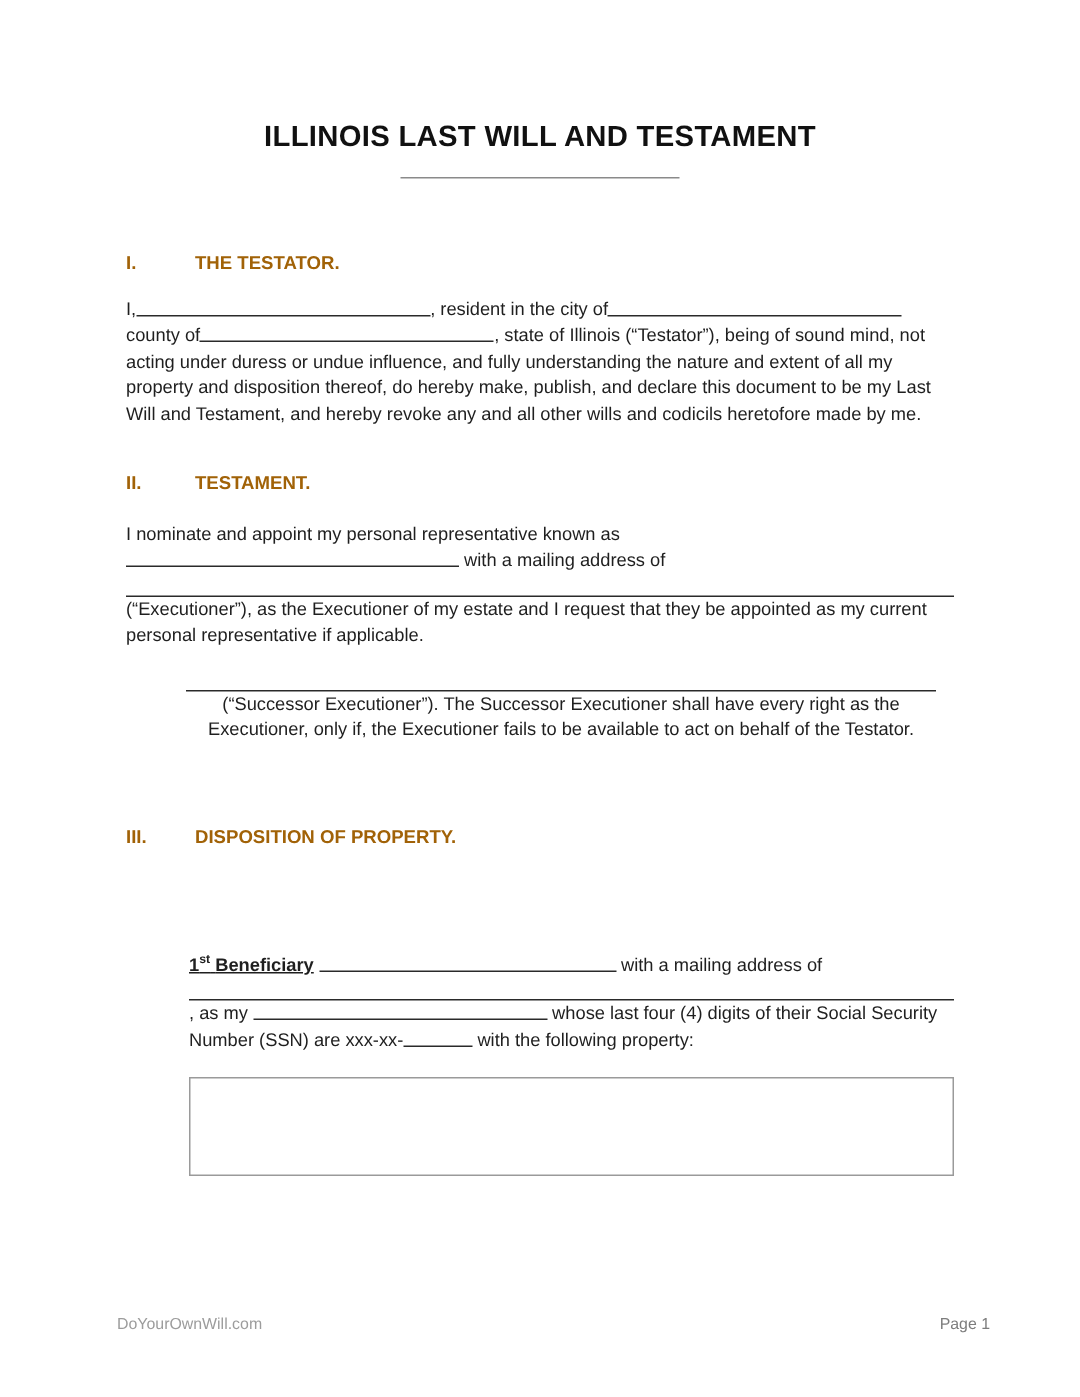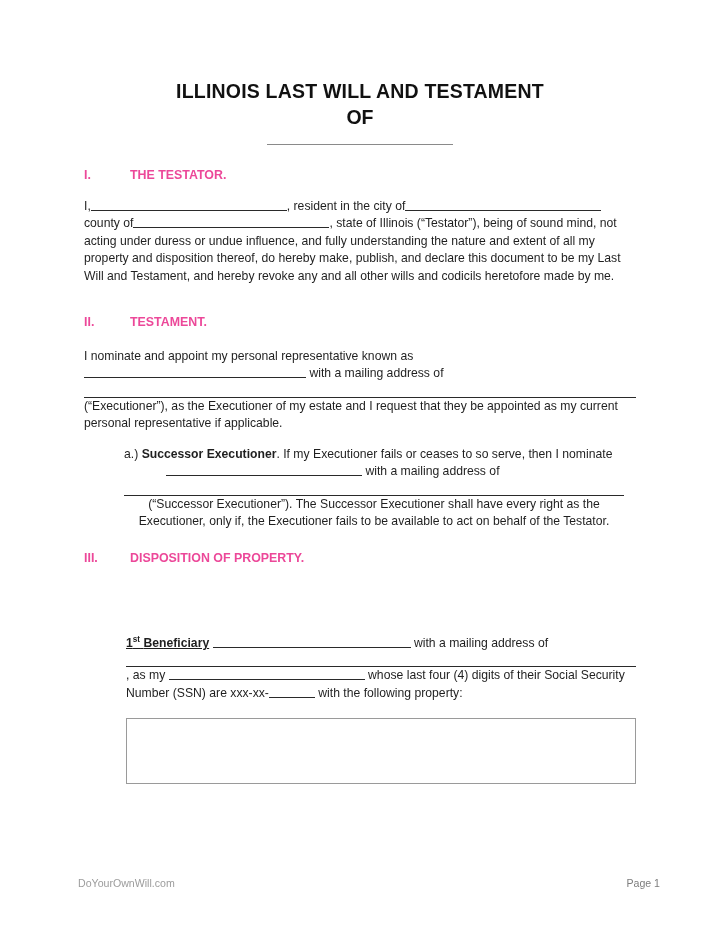--- a/index.html
+++ b/index.html
@@ -50,21 +50,21 @@
     height: 0;
     margin: 14px auto 0 auto;
     border-bottom: 1.6px solid #8a8a8a;
   }
 
   
   .sec-head {
     position: absolute;
     font-size: 12.4px;
     font-weight: bold;
-    color: #ec4899;
+    color: #a16207;
     white-space: nowrap;
   }
   .sec-num {
     display: inline-block;
     width: 46px;
   }
 
   .para {
     position: absolute;
     font-size: 12.2px;
@@ -160,21 +160,20 @@
     text-align: right;
   }
 </style>
 </head>
 <body>
 
 <div class="page">
 
   <div class="title-block">
     <div class="doc-title">ILLINOIS LAST WILL AND TESTAMENT</div>
-    <div class="doc-title-of">OF</div>
     <div class="name-rule"></div>
   </div>
 
   <div class="sec-head" style="left:84px; top:168px;">
     <span class="sec-num">I.</span><span>THE TESTATOR.</span>
   </div>
 
   <div class="para" style="left:84px; top:198px; width:552px;">
     <span>I,</span><span class="blank b-name"></span><span>, resident in the city of</span><span class="blank b-city"></span>
     <span>county of</span><span class="blank b-county"></span><span>, state of Illinois (“Testator”), being of sound mind, not acting under duress or undue influence, and fully understanding the nature and extent of all my property and disposition thereof, do hereby make, publish, and declare this document to be my Last Will and Testament, and hereby revoke any and all other wills and codicils heretofore made by me.</span>
@@ -185,26 +184,20 @@
   </div>
 
   <div class="para" style="left:84px; top:348px; width:552px;">
     <span>I nominate and appoint my personal representative known as</span>
     <span class="blank b-exec"></span>
     <span>with a mailing address of</span>
     <span class="full-rule"></span><span>(“Executioner”), as the Executioner of my estate and I request that they be appointed as my current personal representative if applicable.</span>
   </div>
 
   <div class="subitem" style="left:124px; top:446px; width:500px;">
-    <span class="hang">
-      <span>a.)</span>
-      <span class="bold">Successor Executioner</span><span>. If my Executioner fails or ceases to so serve, then I nominate</span>
-      <span class="blank b-succ-nom"></span>
-      <span>with a mailing address of</span>
-    </span>
     <span class="cont" style="padding-left:0;text-align:center;">
       <span class="full-rule"></span><span>(“Successor Executioner”). The Successor Executioner shall have every right as the Executioner, only if, the Executioner fails to be available to act on behalf of the Testator.</span>
     </span>
   </div>
 
   <div class="sec-head" style="left:84px; top:551px;">
     <span class="sec-num">III.</span><span>DISPOSITION OF PROPERTY.</span>
   </div>
 
 

